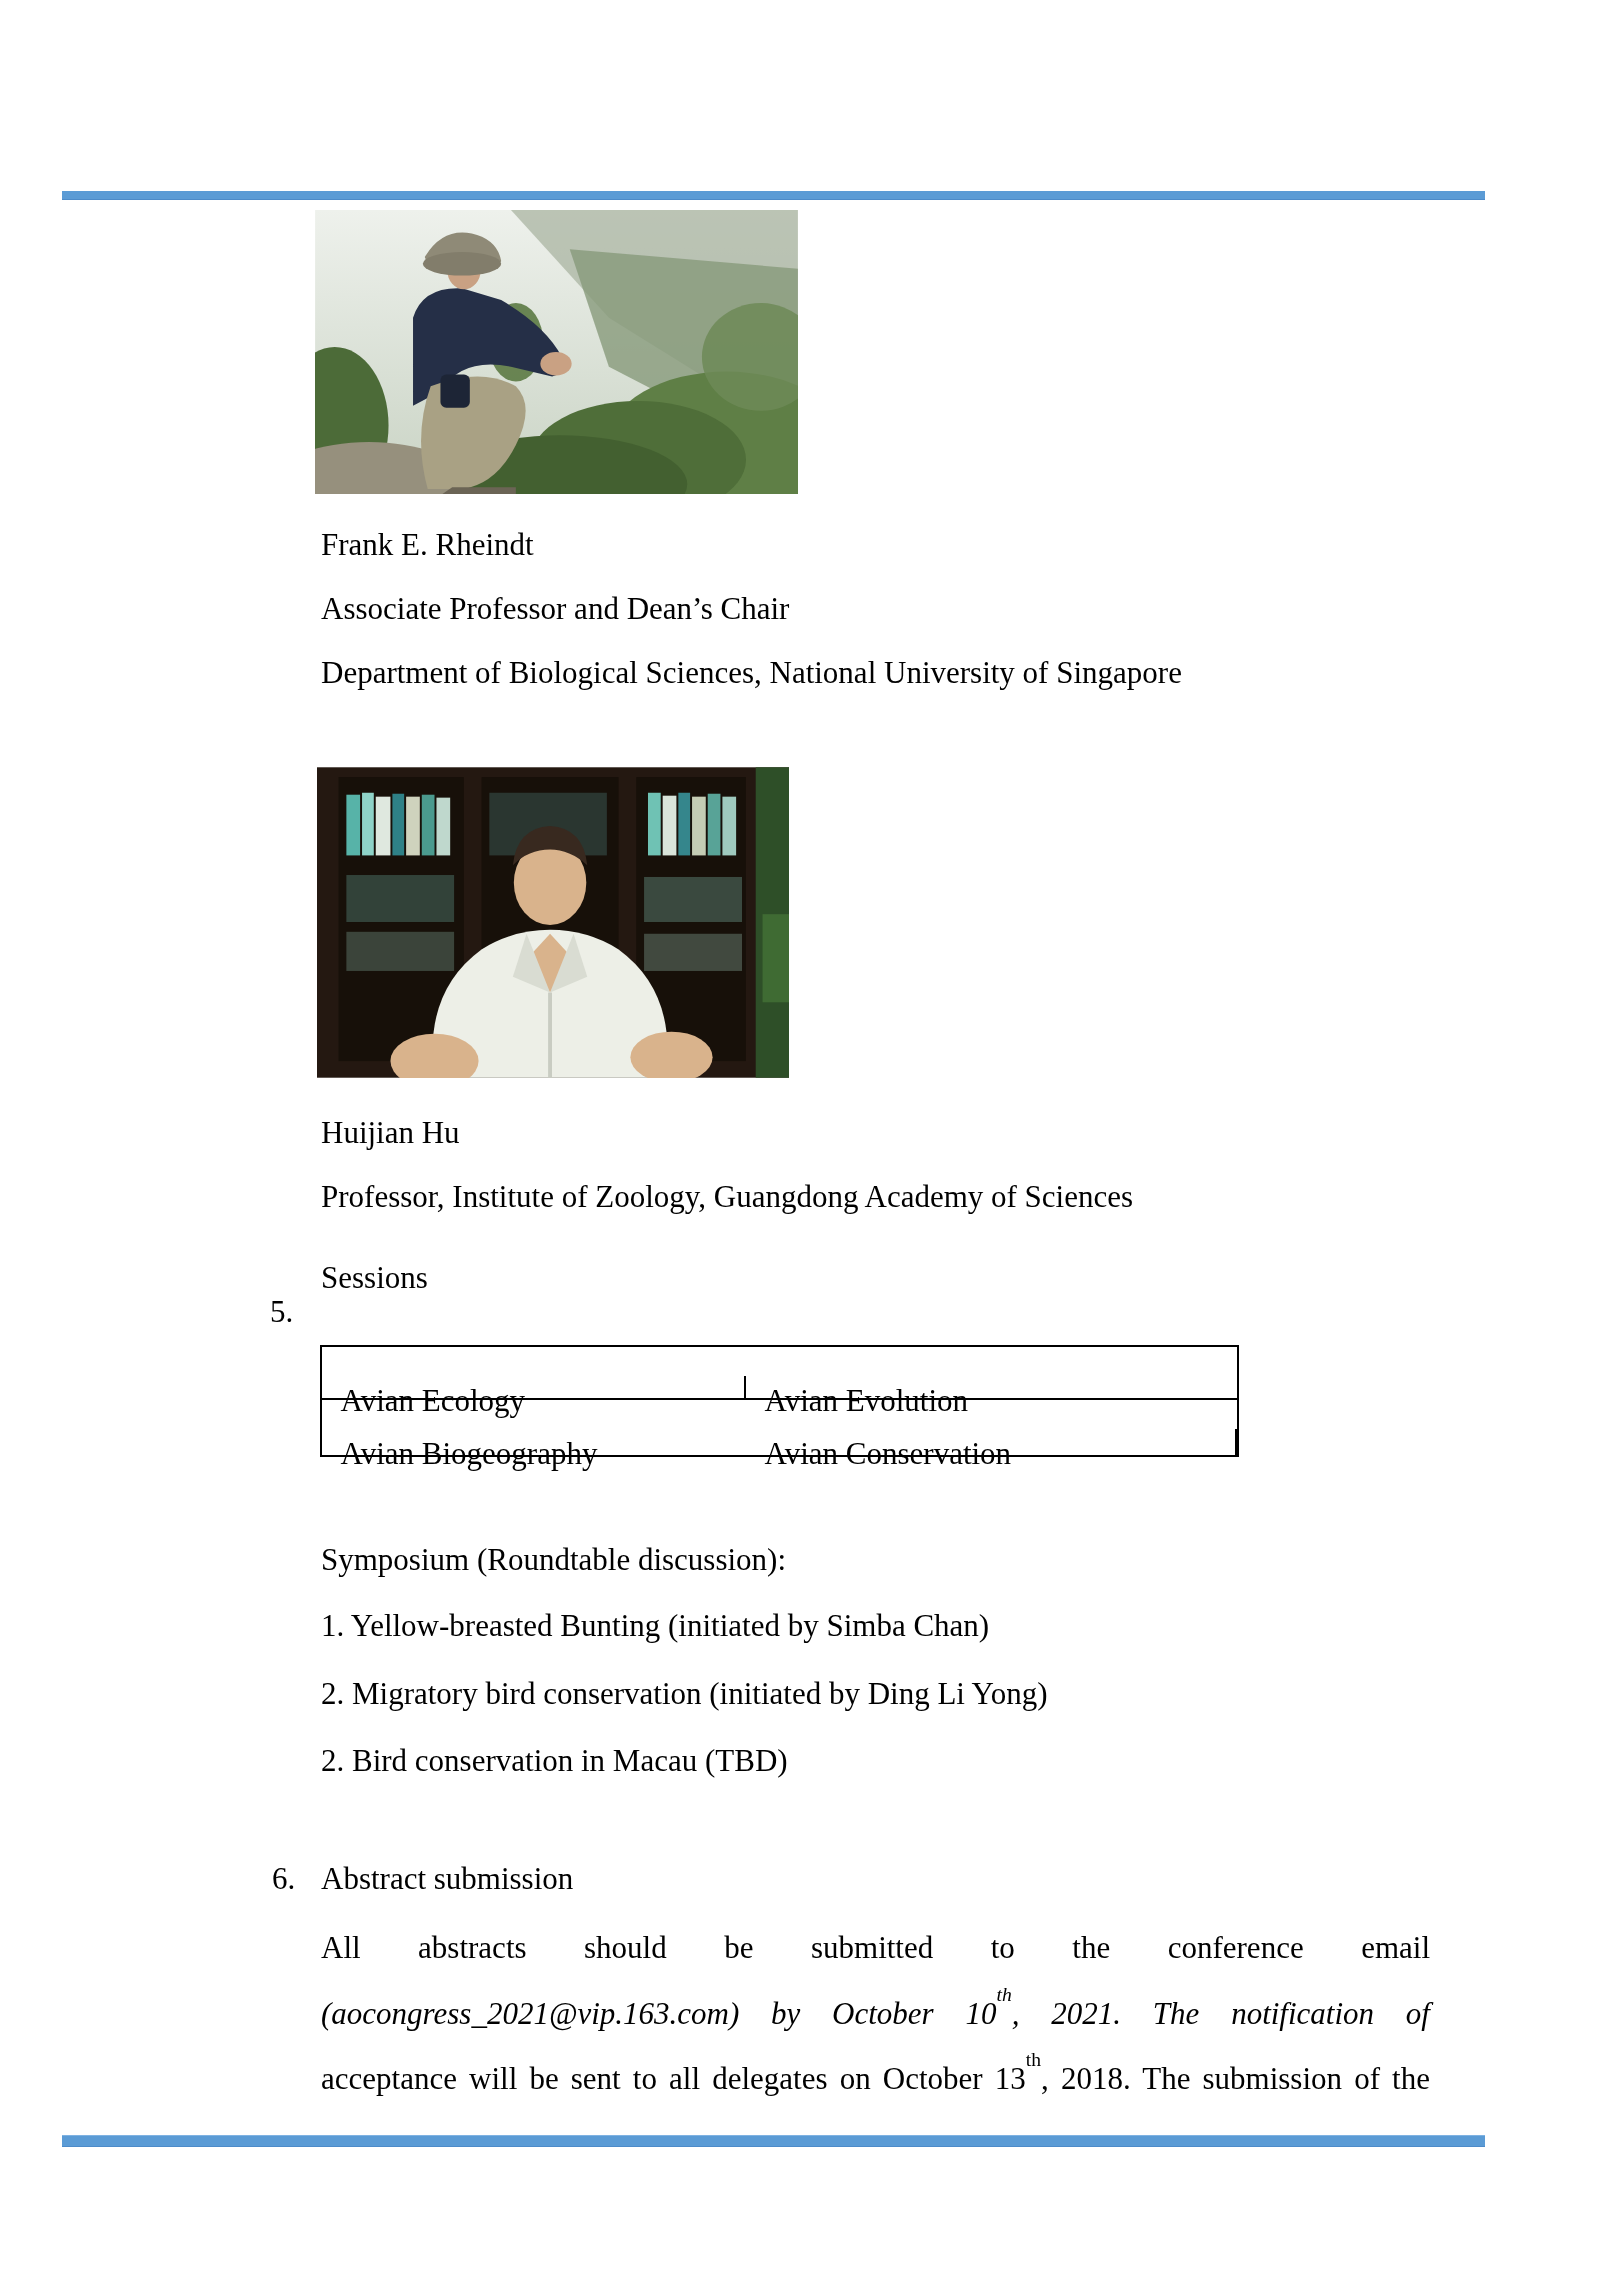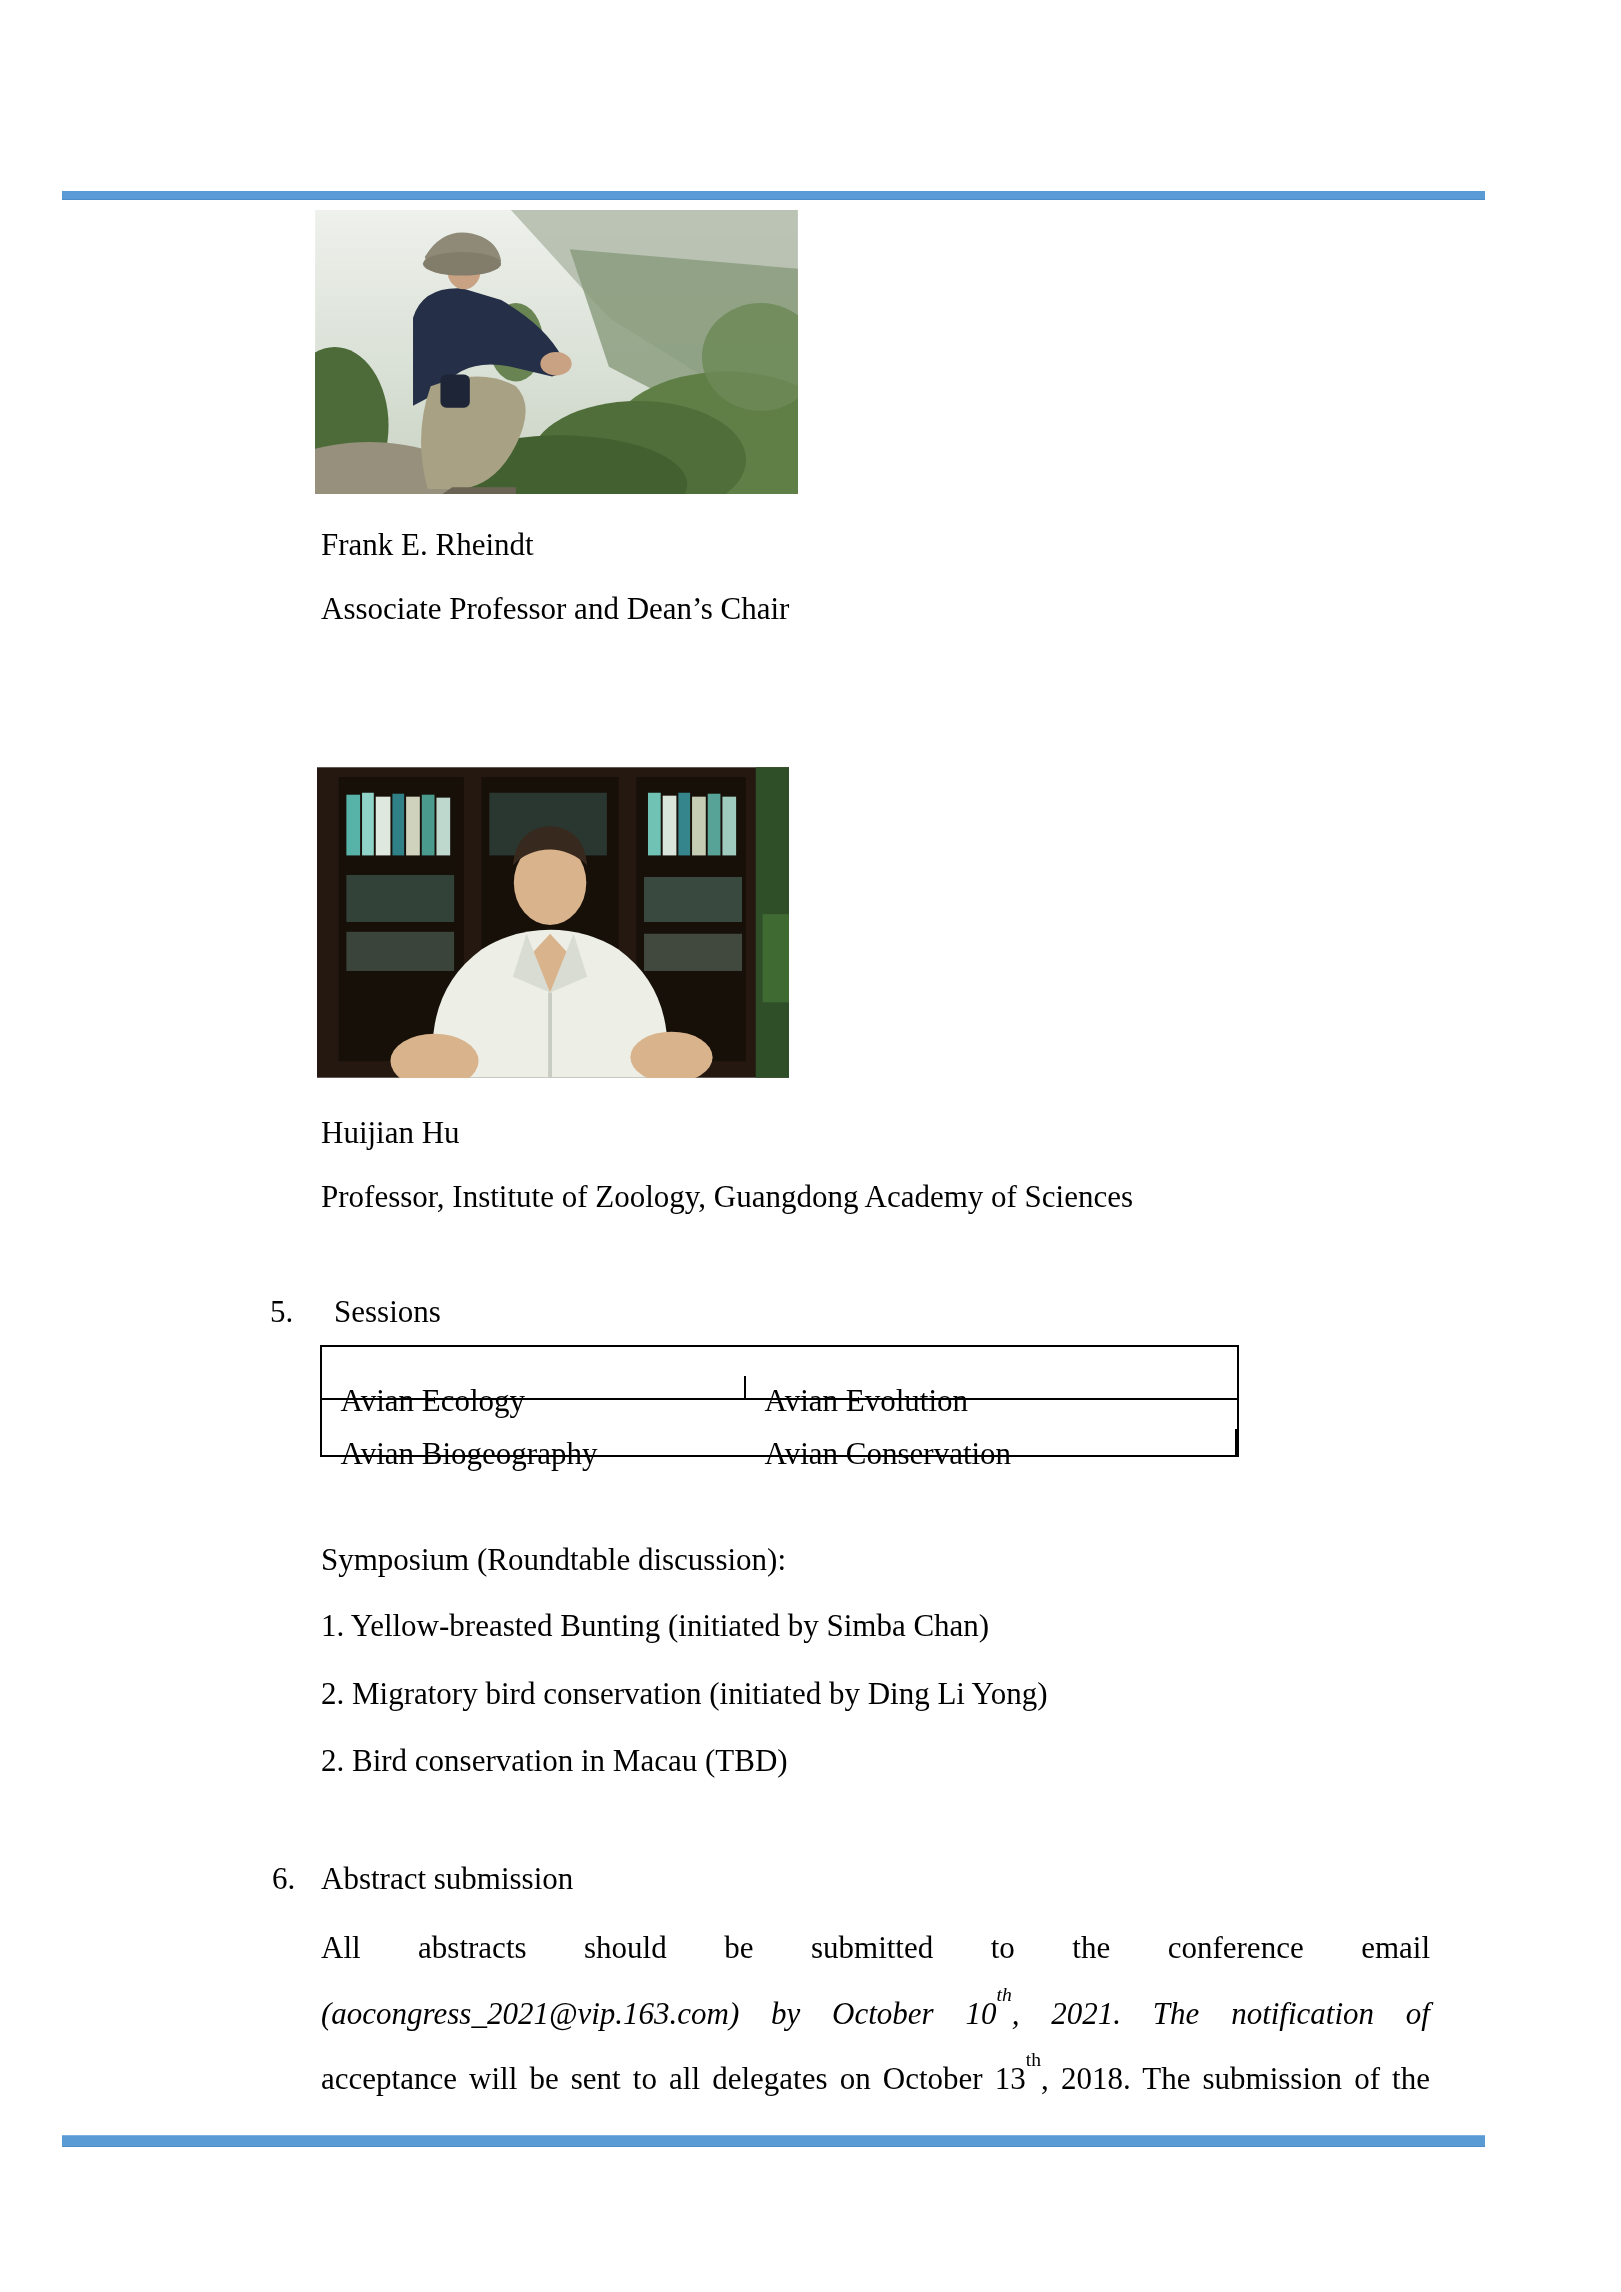--- a/index.html
+++ b/index.html
@@ -69,20 +69,21 @@
     <path d="M118 180 Q170 160 205 180 Q225 200 205 240 Q185 280 150 285 L115 285 Q100 230 118 180 Z" fill="#a9a184"></path>
     <path d="M140 283 L205 283 L205 290 L130 290 Z" fill="#6b6455"></path>
     <ellipse cx="152" cy="62" rx="17" ry="19" fill="#c9a183"></ellipse>
     <path d="M112 48 Q130 18 160 24 Q186 30 190 52 L186 60 Q150 44 116 58 Z" fill="#8f8a77"></path>
     <ellipse cx="150" cy="55" rx="40" ry="12" fill="#827d6b"></ellipse>
     <rect x="128" y="168" width="30" height="34" rx="6" fill="#1d2536"></rect>
   </svg>
 
   <div class="tline" style="top:525px;">Frank E. Rheindt</div>
   <div class="tline" style="top:589px;">Associate Professor and Dean’s Chair</div>
+  <div class="tline" style="top:653px;">Department of Biological Sciences, National University of Singapore</div>
 
   <svg class="photo" style="left:317px; top:767px;" width="472" height="311" viewBox="0 0 482 317" role="img">
     <rect x="0" y="0" width="482" height="317" fill="#241811"></rect>
     <rect x="448" y="0" width="34" height="317" fill="#2e4f28"></rect>
     <rect x="455" y="150" width="27" height="90" fill="#3f6b33"></rect>
 
     <g>
       <rect x="22" y="10" width="128" height="290" fill="#171009"></rect>
       <rect x="168" y="10" width="140" height="290" fill="#171009"></rect>
       <rect x="326" y="10" width="112" height="290" fill="#171009"></rect>
@@ -117,21 +118,21 @@
     <path d="M262 170 L238 230 L276 214 Z" fill="#d9dcd2"></path>
     <path d="M238 230 L238 317" stroke="#c9ccc2" stroke-width="4"></path>
     <ellipse cx="120" cy="300" rx="45" ry="28" fill="#d9b38c"></ellipse>
     <ellipse cx="362" cy="296" rx="42" ry="26" fill="#d9b38c"></ellipse>
   </svg>
 
   <div class="tline" style="top:1113px;">Huijian Hu</div>
   <div class="tline" style="top:1177px;">Professor, Institute of Zoology, Guangdong Academy of Sciences</div>
 
   <span class="numline-num" style="left:270px; top:1292px;">5.</span>
-  <div class="tline" style="top:1292px;margin-left:13px;">Sessions</div>
+  <div class="tline" style="top:1258px;">Sessions</div>
 
   <div class="sessions-table">
     <div class="cell c0 r0">Avian Ecology</div>
     <div class="cell r0">Avian Evolution</div>
     <div class="cell">Avian Biogeography</div>
     <div class="cell c0">Avian Conservation</div>
   </div>
 
   <div class="tline" style="top:1540px;">Symposium (Roundtable discussion):</div>
   <div class="tline" style="top:1606px;">1. Yellow-breasted Bunting (initiated by Simba Chan)</div>

